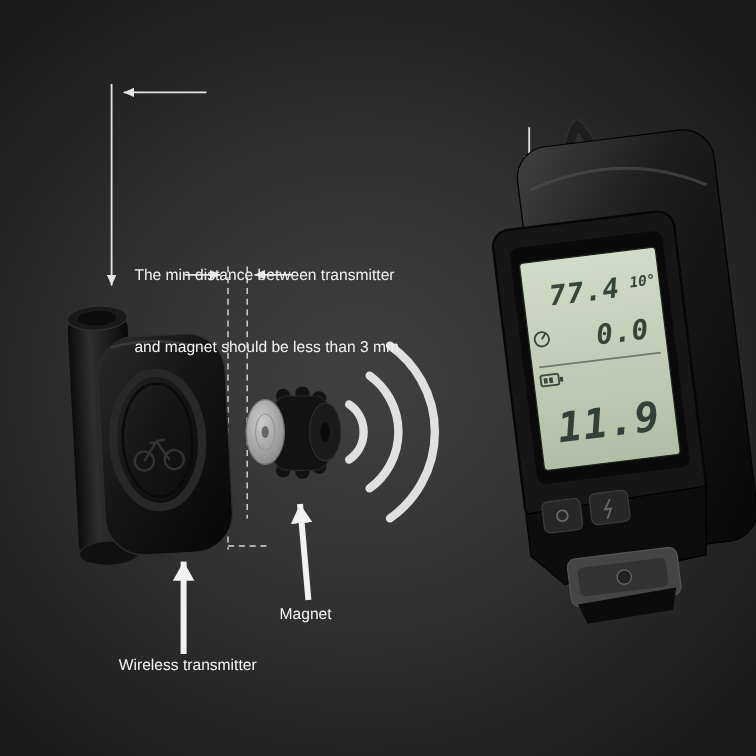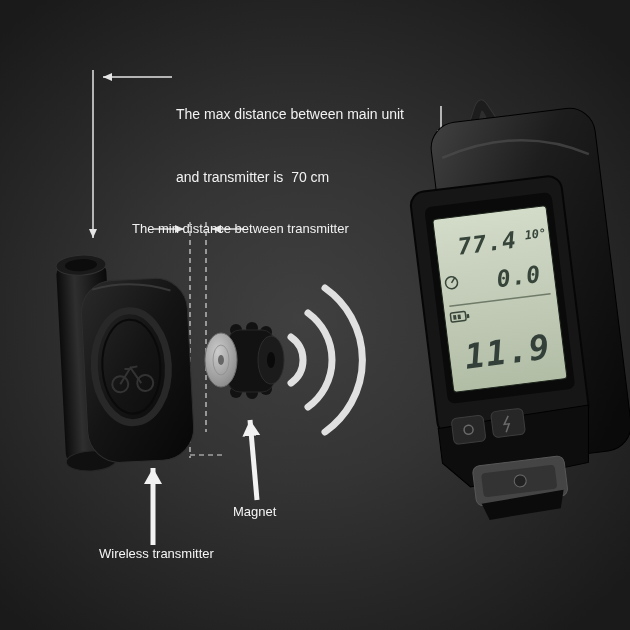--- a/index.html
+++ b/index.html
@@ -5,21 +5,21 @@
   html,body { margin:0; padding:0; background:#161616; }
   .scene {
     position:relative; width:630px; height:630px; overflow:hidden;
     background: radial-gradient(ellipse 430px 400px at 300px 320px,
                 #404040 0%, #343434 40%, #262626 72%, #1a1a1a 100%);
     font-family:"Liberation Sans", sans-serif;
   }
   svg.canvas { position:absolute; left:0; top:0; }
   .ann { position:absolute; color:#f2f2f2; white-space:pre; }
   .ann-max { left:176px; top:62px;  font-size:14px; line-height:21px; }
-  .ann-min { left:112px; top:179px; font-size:13px; line-height:20px;margin-left:20px; }
+  .ann-min { left:112px; top:179px; font-size:13px; line-height:20px; }
   .label { position:absolute; color:#f5f5f5; font-size:13px; }
   .label-magnet      { left:233px; top:504px; }
   .label-transmitter { left:99px;  top:546px; }
   .lcd-big   { font-family:"DejaVu Sans Mono", monospace; font-style:italic; font-weight:bold;
                font-size:23px; fill:#37443a; letter-spacing:1px; }
   .lcd-small { font-family:"DejaVu Sans Mono", monospace; font-style:italic; font-weight:bold;
                font-size:12px; fill:#37443a; }
   .lcd-huge  { font-family:"DejaVu Sans Mono", monospace; font-style:italic; font-weight:bold;
                font-size:34px; fill:#33403a; letter-spacing:1px; }
 </style>
@@ -147,26 +147,23 @@
       <circle cx="498" cy="482" r="6" fill="#222222" stroke="#6a6a6a" stroke-width="1"></circle>
       <path d="M457,500 L540,496 L535,514 L463,517 Z" fill="#0b0b0b"></path>
     </g>
 
     <g stroke="#f2f2f2" stroke-width="5" fill="none">
       <line x1="257" y1="500" x2="250" y2="420" marker-end="url(#mThick)"></line>
       <line x1="153" y1="545" x2="153" y2="468" marker-end="url(#mThick)"></line>
     </g>
   </svg>
 
-  <div class="ann ann-max">
-    <div>The max distance between main unit</div>
-    <div>and transmitter is  70 cm</div>
-  </div>
 
   <div class="ann ann-min">
     <div>The min distance between transmitter</div>
+    <div>and magnet should be less than 3 mm</div>
   </div>
 
   <div class="label label-magnet">Magnet</div>
 
   <div class="label label-transmitter">Wireless transmitter</div>
 
 </div>
 
 </body></html>

